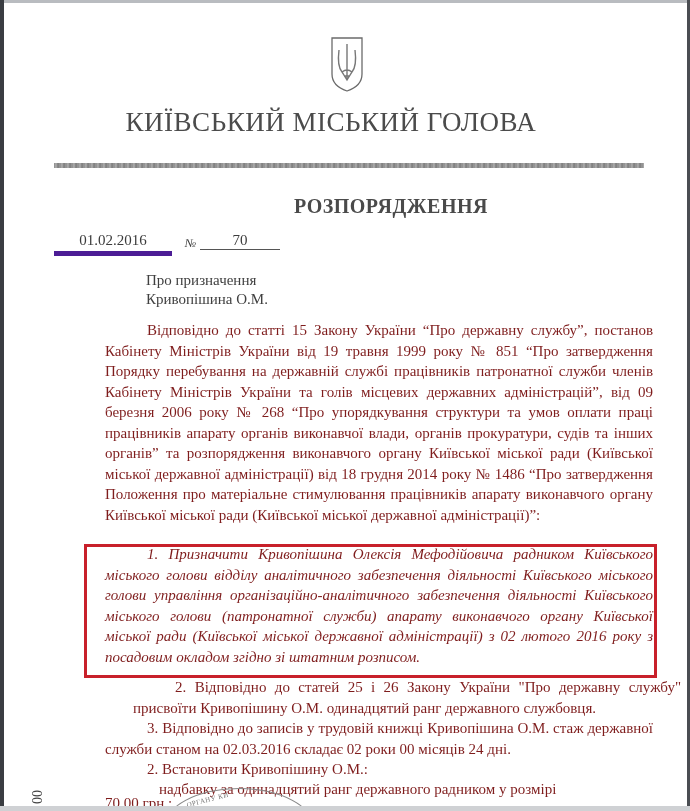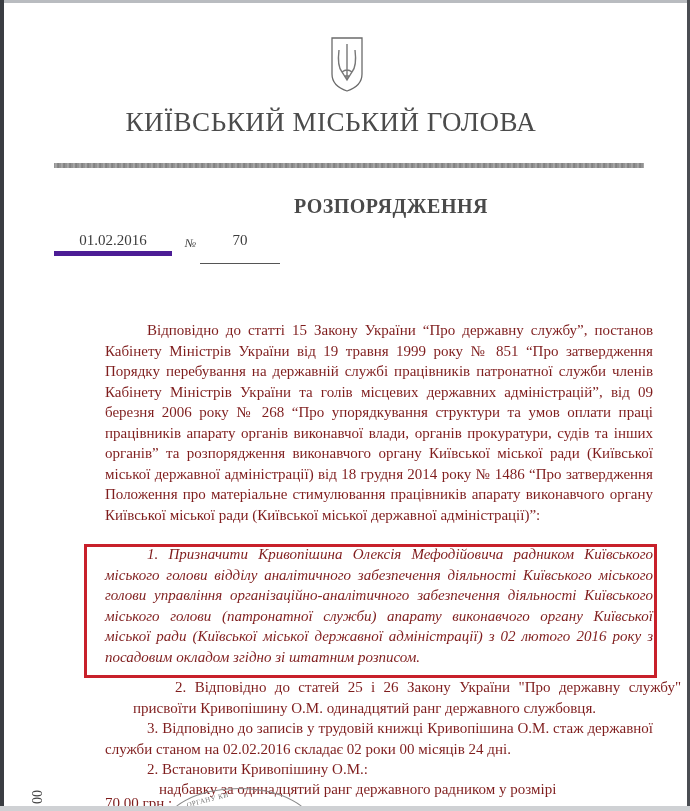--- a/index.html
+++ b/index.html
@@ -24,21 +24,21 @@
   .header-rule {
     position: absolute; left: 54px; top: 163px; width: 590px; height: 5px;
     background: repeating-linear-gradient(90deg, #8a8a8a 0px, #b0b0b0 2px, #7a7a7a 4px, #9c9c9c 6px);
   }
   .doc-type {
     position: absolute; left: 0; width: 690px; top: 195px;
     text-align: center; font-size: 20px; font-weight: bold; letter-spacing: 0.5px; color: #4a4a4a; padding-left: 46px;
   }
   .date-field { position: absolute; left: 54px; top: 232px; width: 118px; border-bottom: 5px solid #4c1d95; text-align: center; font-size: 15px; padding-bottom: 2px; }
   .no-sign { position: absolute; left: 185px; top: 236px; font-size: 12px; font-style: italic; }
-  .num-field { position: absolute; left: 200px; top: 232px; width: 80px; border-bottom: 1px solid #555; text-align: center; font-size: 15px; padding-bottom: 14px; }
+  .num-field { position: absolute; left: 200px; top: 232px; width: 80px; border-bottom: 1px solid #555; text-align: center; font-size: 15px; padding-bottom: 0; }
 
   .subject { position: absolute; left: 146px; top: 271px; font-size: 15px; line-height: 19px; color: #404040; }
 
   .body-text {
     position: absolute; left: 105px; width: 548px;
     font-size: 15px; line-height: 20.5px; color: #7f1d1d;
     text-align: justify;
   }
   .para-intro { top: 320px; text-indent: 42px; }
   .highlight-box {
@@ -73,28 +73,30 @@
 
 <div class="header-title">КИЇВСЬКИЙ МІСЬКИЙ ГОЛОВА</div>
 <div class="header-rule"></div>
 <div class="doc-type">РОЗПОРЯДЖЕННЯ</div>
 
 <div class="date-field">01.02.2016</div>
 <div class="no-sign">№</div>
 <div class="num-field">70</div>
 
 <div class="subject">
+  <div>Про призначення</div>
+  <div>Кривопішина О.М.</div>
 </div>
 
 <div class="body-text para-intro">Відповідно до  статті 15 Закону України “Про державну службу”, постанов Кабінету Міністрів України від 19 травня 1999 року № 851 “Про затвердження Порядку перебування на державній службі працівників патронатної служби членів Кабінету Міністрів України та голів місцевих державних адміністрацій”, від 09 березня 2006 року № 268 “Про упорядкування структури та умов оплати праці працівників апарату органів виконавчої влади, органів прокуратури, судів та інших органів” та розпорядження виконавчого органу Київської міської ради (Київської міської державної адміністрації) від 18 грудня 2014 року № 1486 “Про затвердження Положення про матеріальне стимулювання працівників апарату виконавчого органу Київської міської ради (Київської міської державної адміністрації)”:</div>
 
 <div class="highlight-box"></div>
 <div class="body-text para-1">1. Призначити Кривопішина Олексія Мефодійовича радником Київського міського голови відділу аналітичного забезпечення діяльності Київського міського голови управління організаційно-аналітичного забезпечення діяльності Київського міського голови (патронатної служби) апарату виконавчого органу Київської міської ради (Київської міської державної адміністрації) з 02 лютого 2016 року з посадовим окладом згідно зі штатним розписом.</div>
 <div class="body-text para-2">2. Відповідно до статей 25 і 26 Закону України "Про державну службу" присвоїти Кривопішину О.М. одинадцятий ранг державного службовця.</div>
-<div class="body-text para-3">3. Відповідно до записів у трудовій книжці Кривопішина О.М. стаж державної служби станом на 02.02.2016 складає 02 роки 00 місяців 24 дні.</div>
+<div class="body-text para-3">3. Відповідно до записів у трудовій книжці Кривопішина О.М. стаж державної служби станом на 02.03.2016 складає 02 роки 00 місяців 24 дні.</div>
 <div class="body-text para-4">2. Встановити Кривопішину О.М.:</div>
 <div class="body-text para-4b">надбавку за одинадцятий ранг державного радником у розмірі</div>
 <div class="body-text para-4c">70,00 грн.;</div>
 
 <div class="side-num">00</div>
 <div class="stamp"></div>
 <div class="stamp-text">ОРГАНУ КИ</div>
 
 <div class="page-edge-bottom"></div>
 

